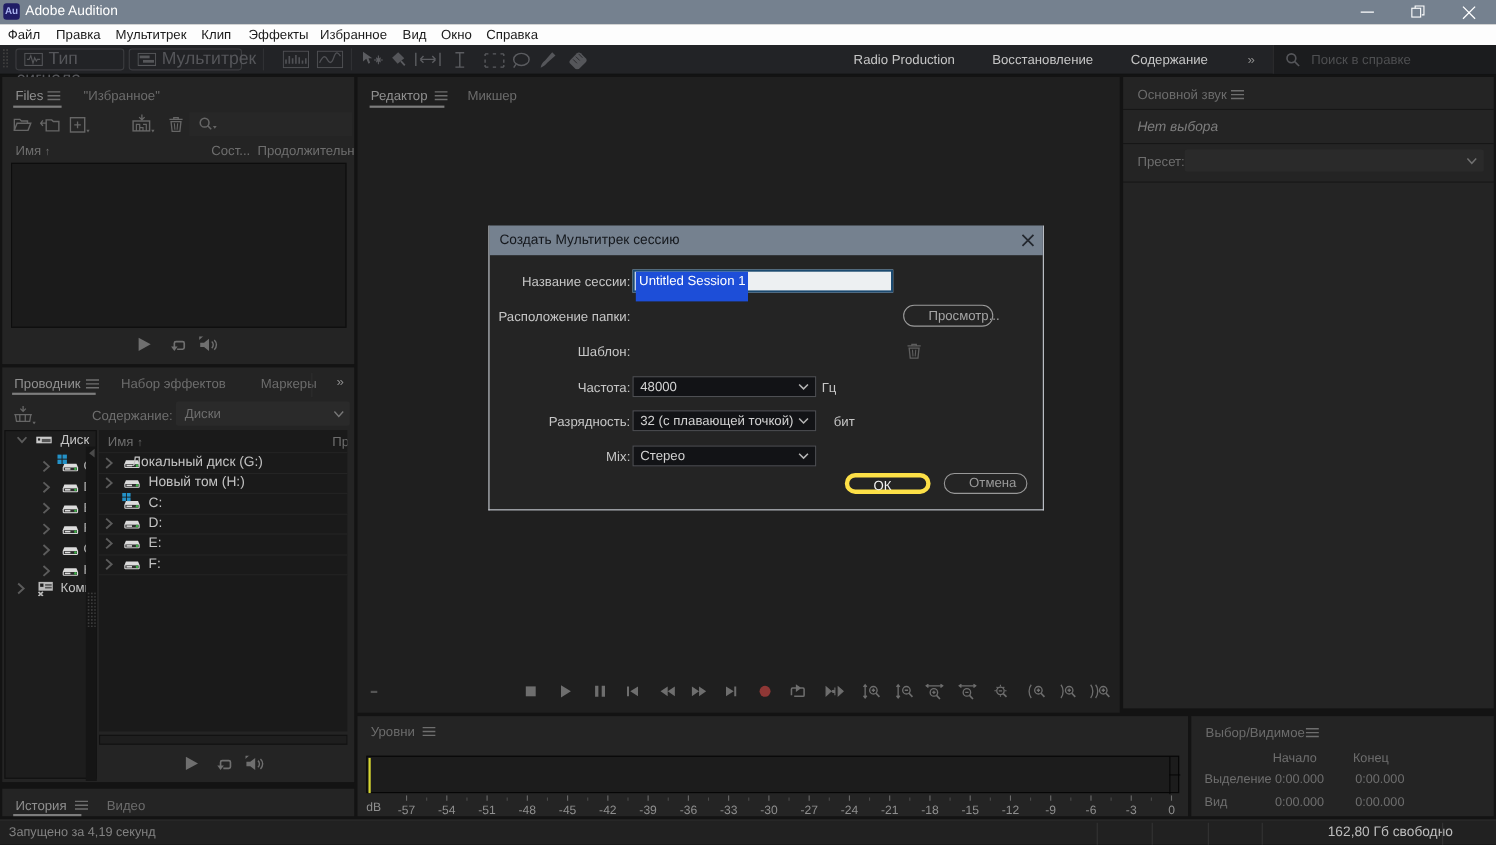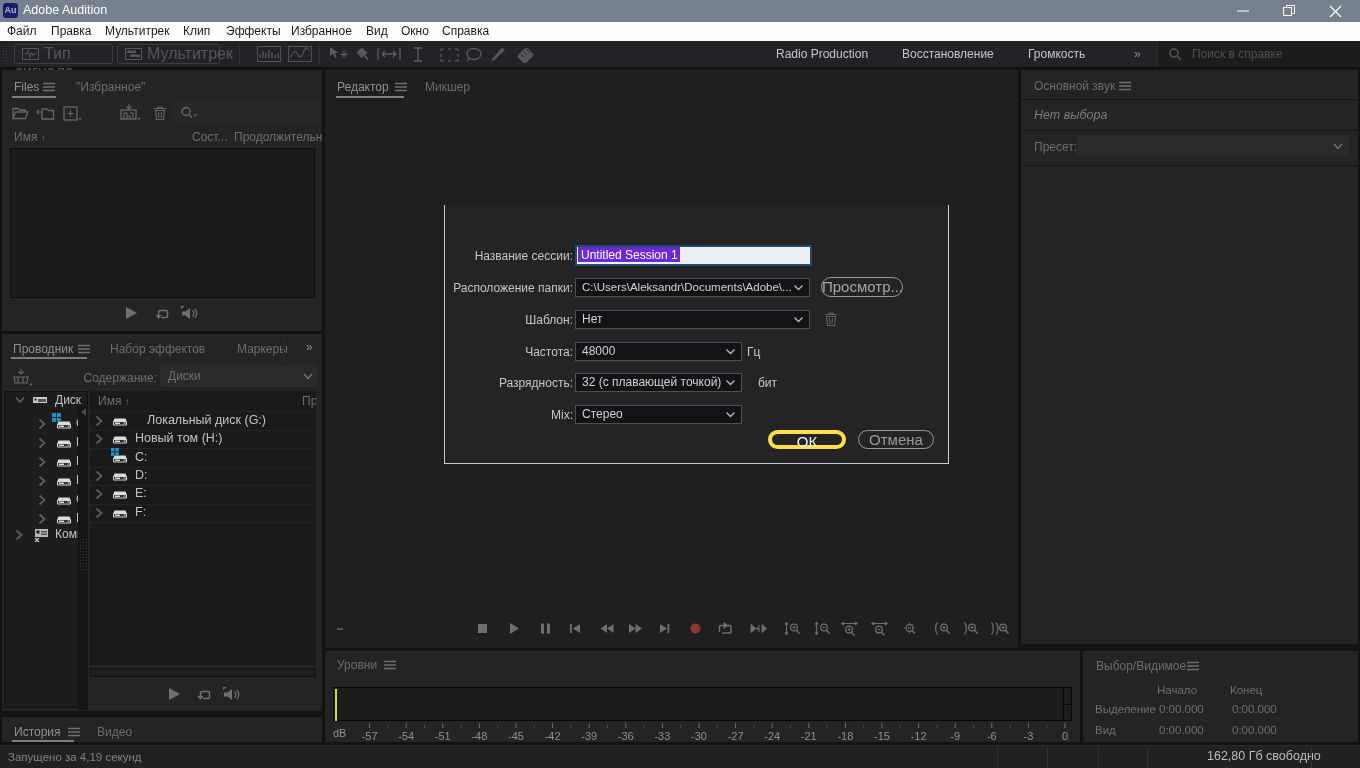--- a/index.html
+++ b/index.html
@@ -23,21 +23,21 @@
 .ptab.inactive{color:#6c6c6c;}
 .underline{height:2px;background:#7d7d7d;}
 .well{background:#1b1b1b;border:1px solid #0d0d0d;}
 .dimtext{color:#6e6e6e;font-size:12px;text-align:right;}
 #selview .dimtext{font-size:11.5px;}
 
 #dialog{left:444px;top:205px;width:505px;height:259px;background:#242424;border:1px solid #c9ced4;border-top:none;box-sizing:border-box;}
 #dlgtitle{left:0;top:0;width:100%;height:27px;background:#75818f;color:#15181d;font-size:12.5px;line-height:27px;}
 .dlabel{font-size:12px;color:#c6c6c6;text-align:right;height:19px;line-height:19px;}
 .dcombo{background:#121316;border:1px solid #4e4f53;color:#d2d2d2;font-size:12px;line-height:17px;box-sizing:border-box;height:19px;}
-.pillbtn{border-radius:10px;font-size:15px;text-align:center;box-sizing:border-box;}
+.pillbtn{border-radius:10px;font-size:12px;box-sizing:border-box;padding-left:22px;}
 </style></head>
 <body>
 <svg width="0" height="0" style="position:absolute">
 <defs>
 <symbol id="drv" viewBox="0 0 16 14">
  <path d="M2.5 4.5 L13.5 4.5 L15 8 L15 10.5 a1 1 0 0 1 -1 1 L2 11.5 a1 1 0 0 1 -1 -1 L1 8 Z" fill="#dcdcdc"></path>
  <rect x="2" y="8" width="12" height="2.6" fill="#2e2e2e"></rect>
  <rect x="3" y="8.6" width="5" height="1.4" fill="#dcdcdc"></rect>
  <circle cx="12.6" cy="9.3" r="1.2" fill="#3fae49"></circle>
 </symbol>
@@ -128,21 +128,21 @@
   <path d="M86 2 h8 M86 15 h8 M90 2 v13"></path>
   <path d="M113 3 h3 M120 3 h3 M127 3 h3 M113 15 h3 M120 15 h3 M127 15 h3 M113 3 v2 M113 8 v3 M113 15 v-2 M130 3 v2 M130 8 v3 M130 15 v-2" stroke-width="1.2"></path>
   <ellipse cx="146" cy="8" rx="7" ry="5.5"></ellipse>
     <path d="M141 12.5 l-2 3"></path>
   <path d="M163.5 15.5 c0.5-3 1.5-4.5 4-6.5 l6.5-7.5 3 3 -7.5 6.5 c-2 2.5 -3.5 3.5 -6 4.5 Z" fill="#55565a" stroke="none"></path>
   <path d="M196.5 2.5 a2.5 2.5 0 0 1 3.5 0 l4.5 4.5 a2.5 2.5 0 0 1 0 3.5 l-6 6 a2.5 2.5 0 0 1 -3.5 0 L190.5 12 a2.5 2.5 0 0 1 0 -3.5 Z" fill="#55565a" stroke="none"></path>
     <path d="M193 8 l3.5 3.5 M195.5 5.5 l3.5 3.5 M198 3 l3.5 3.5" stroke="#2a2b2e" stroke-width="0.9"></path>
 </svg>
 <div class="abs wstab" style="left:776px">Radio Production</div>
 <div class="abs wstab" style="left:902px">Восстановление</div>
-<div class="abs wstab" style="left:1028px">Громкость</div>
+<div class="abs wstab" style="left:1028px">Содержание</div>
 <div class="abs wstab" style="left:1134px;color:#8c8c8c">»</div>
 <div class="abs" id="searcharea">
     <span style="position:absolute;left:34px">Поиск в справке</span>
 <svg style="position:absolute;left:10px;top:6px" width="14" height="14">
       <circle cx="6" cy="6" r="4" fill="none" stroke="#55565a" stroke-width="1.5"></circle>
       <line x1="9" y1="9" x2="13" y2="13" stroke="#55565a" stroke-width="1.5"></line>
     </svg>
 </div>
 
 <div class="abs panel" id="filespanel" style="left:2px;top:70px;width:320px;height:261px;overflow:hidden;">
@@ -304,21 +304,21 @@
     <div class="abs" style="left:0;top:76px;width:226px;height:1px;background:#242424"></div>
     <div class="abs" style="left:0;top:94px;width:226px;height:1px;background:#242424"></div>
     <div class="abs" style="left:0;top:113px;width:226px;height:1px;background:#242424"></div>
     <div class="abs" style="left:0;top:131px;width:226px;height:1px;background:#242424"></div>
     <svg class="abs" style="left:5px;top:24px" width="8" height="12">
         <use href="#chevr"></use>
       </svg>
     <svg class="abs" style="left:22px;top:23px" width="16" height="14">
         <use href="#drv"></use>
       </svg>
-    <div class="abs" style="left:57px;top:22px;">Локальный диск (G:)</div>
+    <div class="abs" style="left:30px;top:22px;">Локальный диск (G:)</div>
     <svg class="abs" style="left:5px;top:42px" width="8" height="12">
         <use href="#chevr"></use>
       </svg>
     <svg class="abs" style="left:22px;top:41px" width="16" height="14">
         <use href="#drv"></use>
       </svg>
     <div class="abs" style="left:45px;top:40px;">Новый том (H:)</div>
     <svg class="abs" style="left:22px;top:60px" width="16" height="14">
         <use href="#drv"></use>
       </svg>
@@ -543,33 +543,32 @@
   <span style="position:absolute;left:8px;top:5px;font-size:11.5px;color:#828282;">Запущено за 4,19 секунд</span>
   <span style="position:absolute;left:1207px;top:3px;font-size:12.5px;color:#bdbdbd;">162,80 Гб свободно</span>
   <div style="position:absolute;left:997px;top:2px;width:1px;height:21px;background:#333"></div>
   <div style="position:absolute;left:1047px;top:2px;width:1px;height:21px;background:#333"></div>
   <div style="position:absolute;left:1098px;top:2px;width:1px;height:21px;background:#333"></div>
   <div style="position:absolute;left:1147px;top:2px;width:1px;height:21px;background:#333"></div>
   <div style="position:absolute;left:1311px;top:2px;width:1px;height:21px;background:#333"></div>
 </div>
 
 <div class="abs" id="dialog">
+  <div class="abs" id="dlgtitle"><span style="margin-left:9px">Создать Мультитрек сессию</span>
+   <svg style="position:absolute;right:7px;top:7px" width="13" height="13">
+        <path d="M1.5 1.5 L11.5 11.5 M11.5 1.5 L1.5 11.5" stroke="#23272e" stroke-width="1.6"></path>
+      </svg>
+  </div>
   <div class="abs dlabel" style="left:0px;top:42px;width:128px;">Название сессии:</div>
   <div class="abs" style="left:130px;top:40px;width:233px;height:17px;background:#edf0f2;border:2px solid #1c4a70;">
-    <div style="position:absolute;left:1px;top:0px;height:15px;background:#6d28d9;color:#fff;font-size:12px;line-height:17px;padding:0 2px 0 3px;">Untitled Session 1</div>
+    <div style="position:absolute;left:1px;top:0px;height:27px;background:#1d4ed8;color:#fff;font-size:12px;line-height:17px;padding:0 2px 0 3px;">Untitled Session 1</div>
   </div>
   <div class="abs dlabel" style="left:0px;top:74px;width:128px;">Расположение папки:</div>
-  <div class="abs dcombo" style="left:130px;top:73px;width:235px;"><span style="margin-left:6px;font-size:11.5px">C:\Users\Aleksandr\Documents\Adobe\...</span><svg style="position:absolute;right:5px;top:5px" width="11" height="8">
-        <path d="M1.5 1.5 L5.5 5.5 L9.5 1.5" fill="none" stroke="#b5b5b5" stroke-width="1.4"></path>
-      </svg></div>
   <div class="abs pillbtn" style="left:376px;top:72px;width:82px;height:20px;border:1px solid #9a9a9a;color:#a5a5a5;line-height:18px;">Просмотр...</div>
   <div class="abs dlabel" style="left:0px;top:106px;width:128px;">Шаблон:</div>
-  <div class="abs dcombo" style="left:130px;top:105px;width:235px;"><span style="margin-left:6px">Нет</span><svg style="position:absolute;right:5px;top:5px" width="11" height="8">
-        <path d="M1.5 1.5 L5.5 5.5 L9.5 1.5" fill="none" stroke="#b5b5b5" stroke-width="1.4"></path>
-      </svg></div>
   <svg class="abs" style="left:379px;top:106px" width="14" height="16">
       <path d="M1 3.5 H13 M5 3.5 V2 H9 V3.5" fill="none" stroke="#5e5e5e" stroke-width="1.2"></path>
       <path d="M2.5 5.5 L3.5 14.5 H10.5 L11.5 5.5 Z" fill="none" stroke="#5e5e5e" stroke-width="1.2"></path>
       <path d="M5.5 7 L6 13 M8.5 7 L8 13" stroke="#5e5e5e" stroke-width="1"></path>
     </svg>
   <div class="abs dlabel" style="left:0px;top:138px;width:128px;">Частота:</div>
   <div class="abs dcombo" style="left:130px;top:137px;width:167px;"><span style="margin-left:6px">48000</span><svg style="position:absolute;right:5px;top:5px" width="11" height="8">
         <path d="M1.5 1.5 L5.5 5.5 L9.5 1.5" fill="none" stroke="#b5b5b5" stroke-width="1.4"></path>
       </svg></div>
   <div class="abs dlabel" style="left:302px;top:138px;width:30px;text-align:left;">Гц</div>

